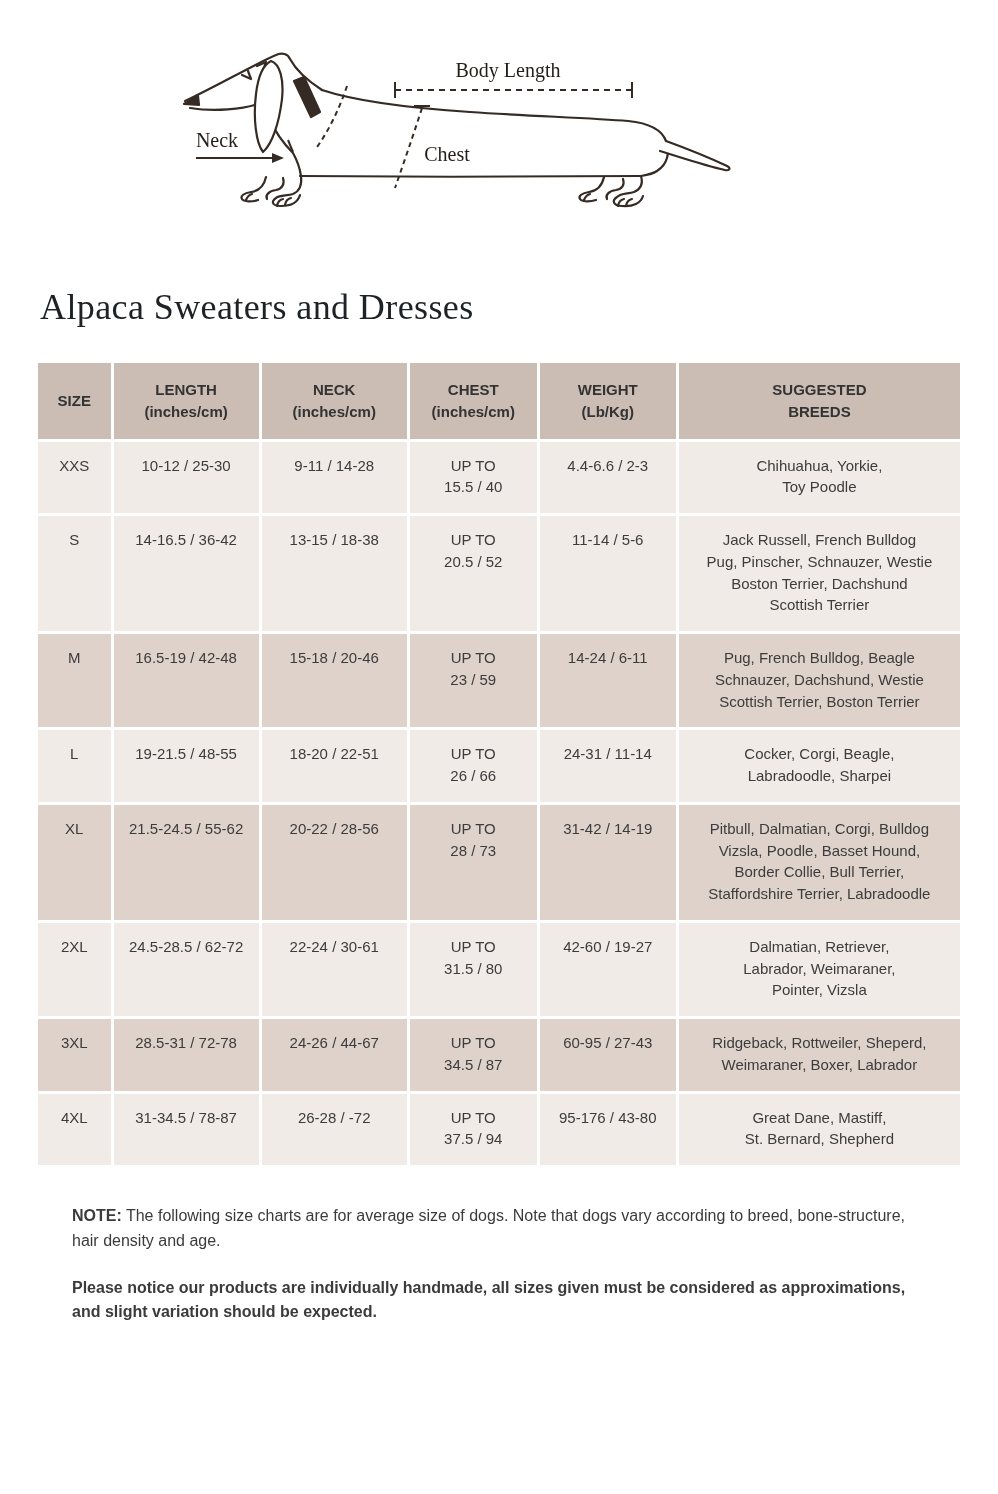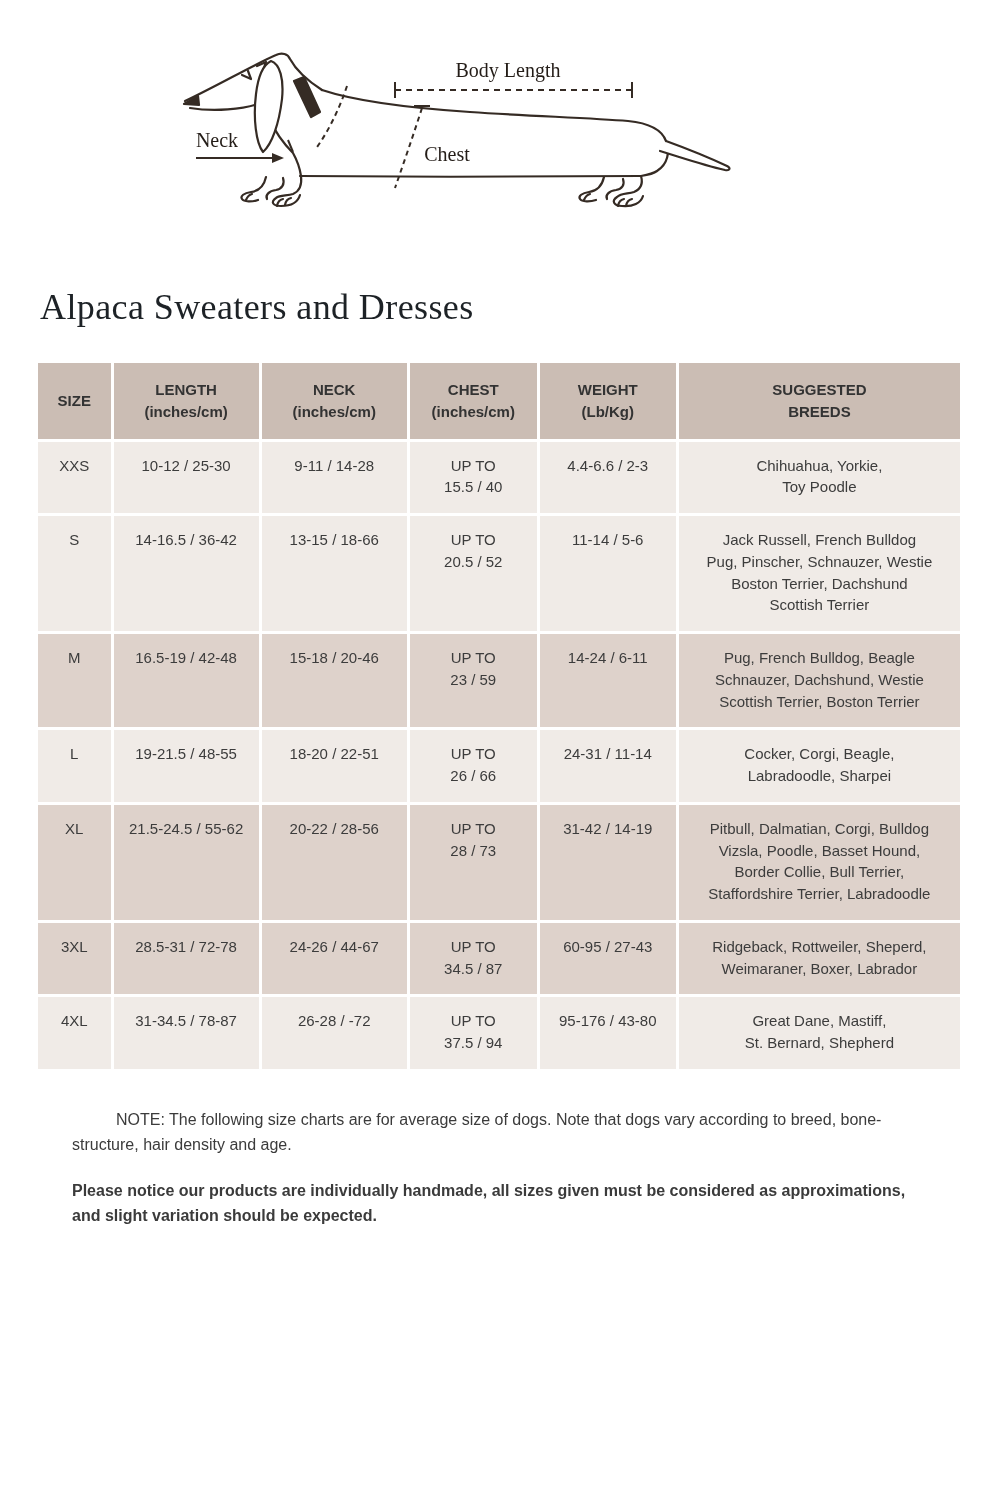--- a/index.html
+++ b/index.html
@@ -67,21 +67,21 @@
   .size-table tr.light td{background:var(--row-light);text-align:center;}
   .size-table tr.dark td{background:var(--row-dark);}
   .notes{
     margin:36px 78px 0 72px;
     font-size:16px;
     line-height:1.55;
     color:#3b3b3b;
   }
   .notes p{margin:0;}
   .notes p + p{margin-top:22px;font-weight:bold;}
-  .note-label{font-weight:400;margin-left:44px;}
+  .note-label{font-weight:700;}
 </style>
 </head>
 <body>
 
 <div class="figure-area">
   <svg width="998" height="250" viewBox="0 0 998 250">
     <g stroke="#352b24" stroke-width="2.2" fill="none" stroke-linecap="round" stroke-linejoin="round">
 
       <path d="M 185,101 C 215,87 255,64 276,55 C 282,52 288,54 290,59 C 296,70 308,81 322,90"></path>
 
@@ -168,21 +168,21 @@
     <td>9-11 / 14-28</td>
     <td>UP TO
 15.5 / 40</td>
     <td>4.4-6.6 / 2-3</td>
     <td>Chihuahua, Yorkie,
 Toy Poodle</td>
   </tr>
       <tr class="light">
     <td>S</td>
     <td>14-16.5 / 36-42</td>
-    <td>13-15 / 18-66</td>
+    <td>13-15 / 18-38</td>
     <td>UP TO
 20.5 / 52</td>
     <td>11-14 / 5-6</td>
     <td>Jack Russell, French Bulldog
 Pug, Pinscher, Schnauzer, Westie
 Boston Terrier, Dachshund
 Scottish Terrier</td>
   </tr>
       <tr class="dark">
     <td>M</td>
@@ -210,20 +210,31 @@
     <td>21.5-24.5 / 55-62</td>
     <td>20-22 / 28-56</td>
     <td>UP TO
 28 / 73</td>
     <td>31-42 / 14-19</td>
     <td>Pitbull, Dalmatian, Corgi, Bulldog
 Vizsla, Poodle, Basset Hound,
 Border Collie, Bull Terrier,
 Staffordshire Terrier, Labradoodle</td>
   </tr>
+      <tr class="light">
+    <td>2XL</td>
+    <td>24.5-28.5 / 62-72</td>
+    <td>22-24 / 30-61</td>
+    <td>UP TO
+31.5 / 80</td>
+    <td>42-60 / 19-27</td>
+    <td>Dalmatian, Retriever,
+Labrador, Weimaraner,
+Pointer, Vizsla</td>
+  </tr>
       <tr class="dark">
     <td>3XL</td>
     <td>28.5-31 / 72-78</td>
     <td>24-26 / 44-67</td>
     <td>UP TO
 34.5 / 87</td>
     <td>60-95 / 27-43</td>
     <td>Ridgeback, Rottweiler, Sheperd,
 Weimaraner, Boxer, Labrador</td>
   </tr>

